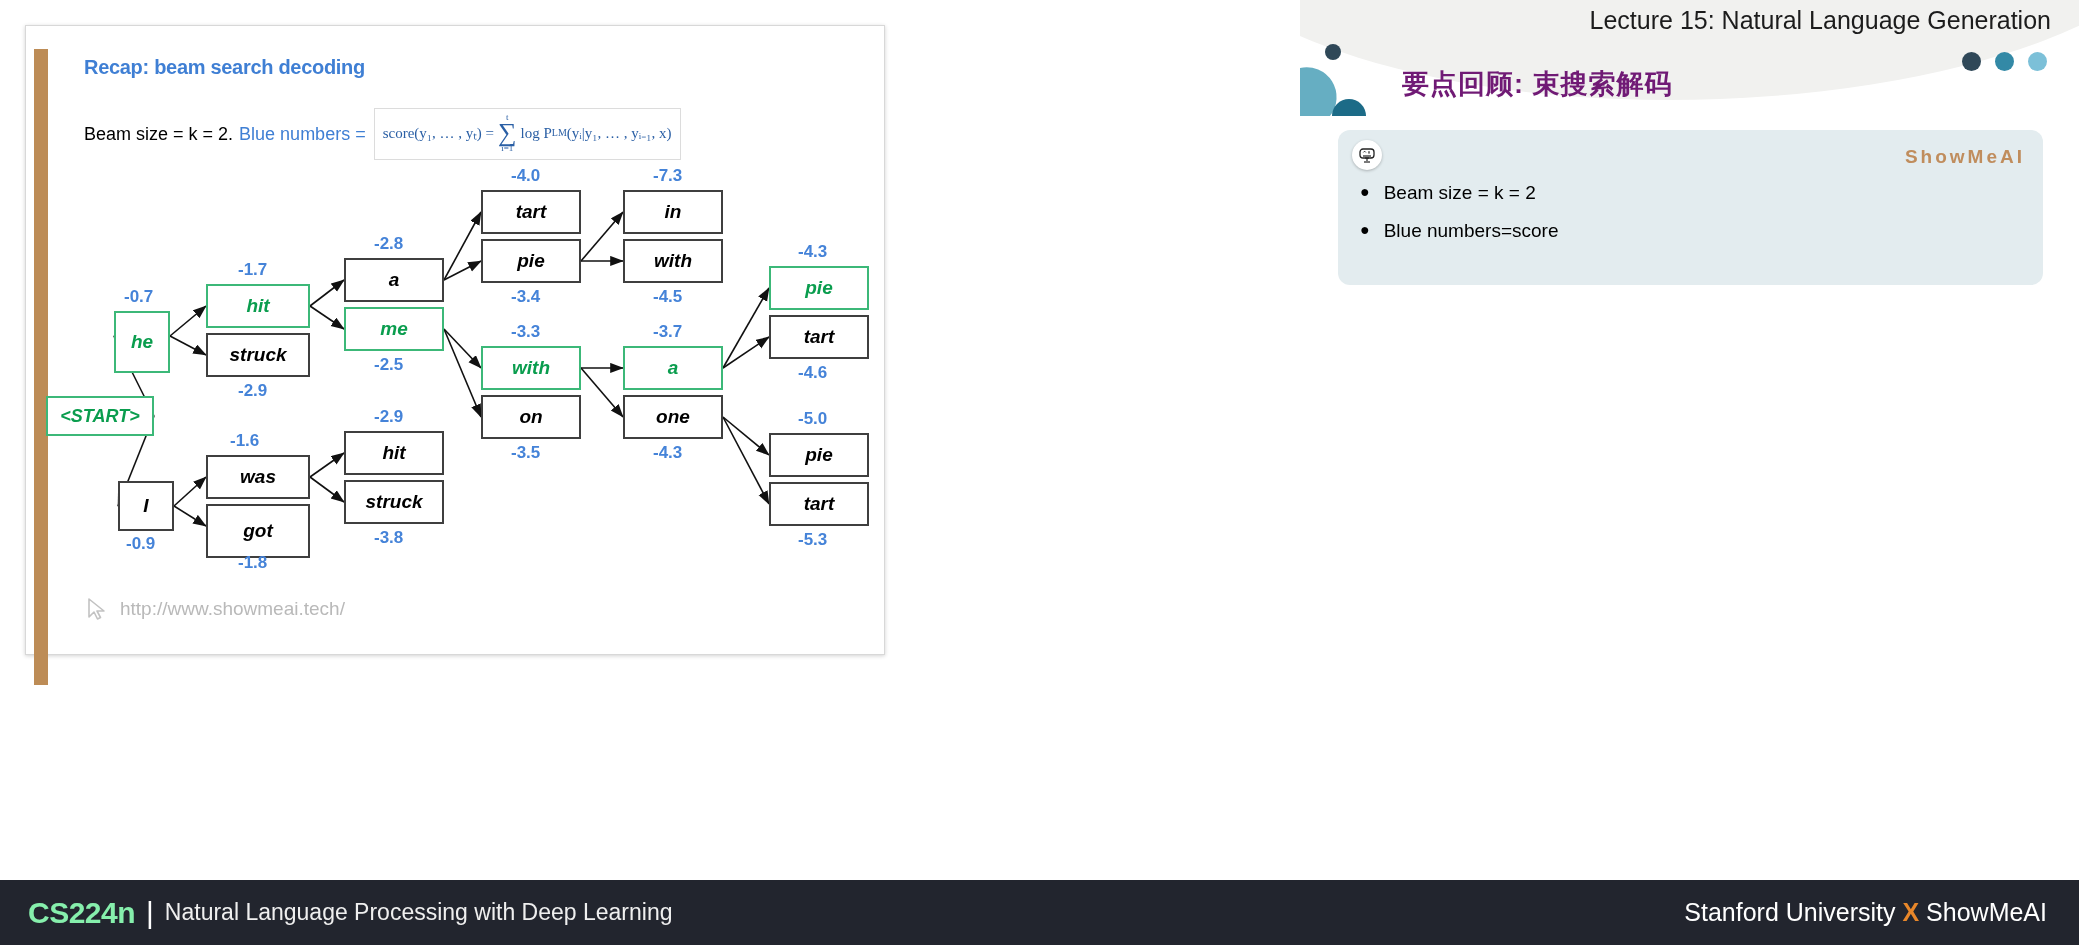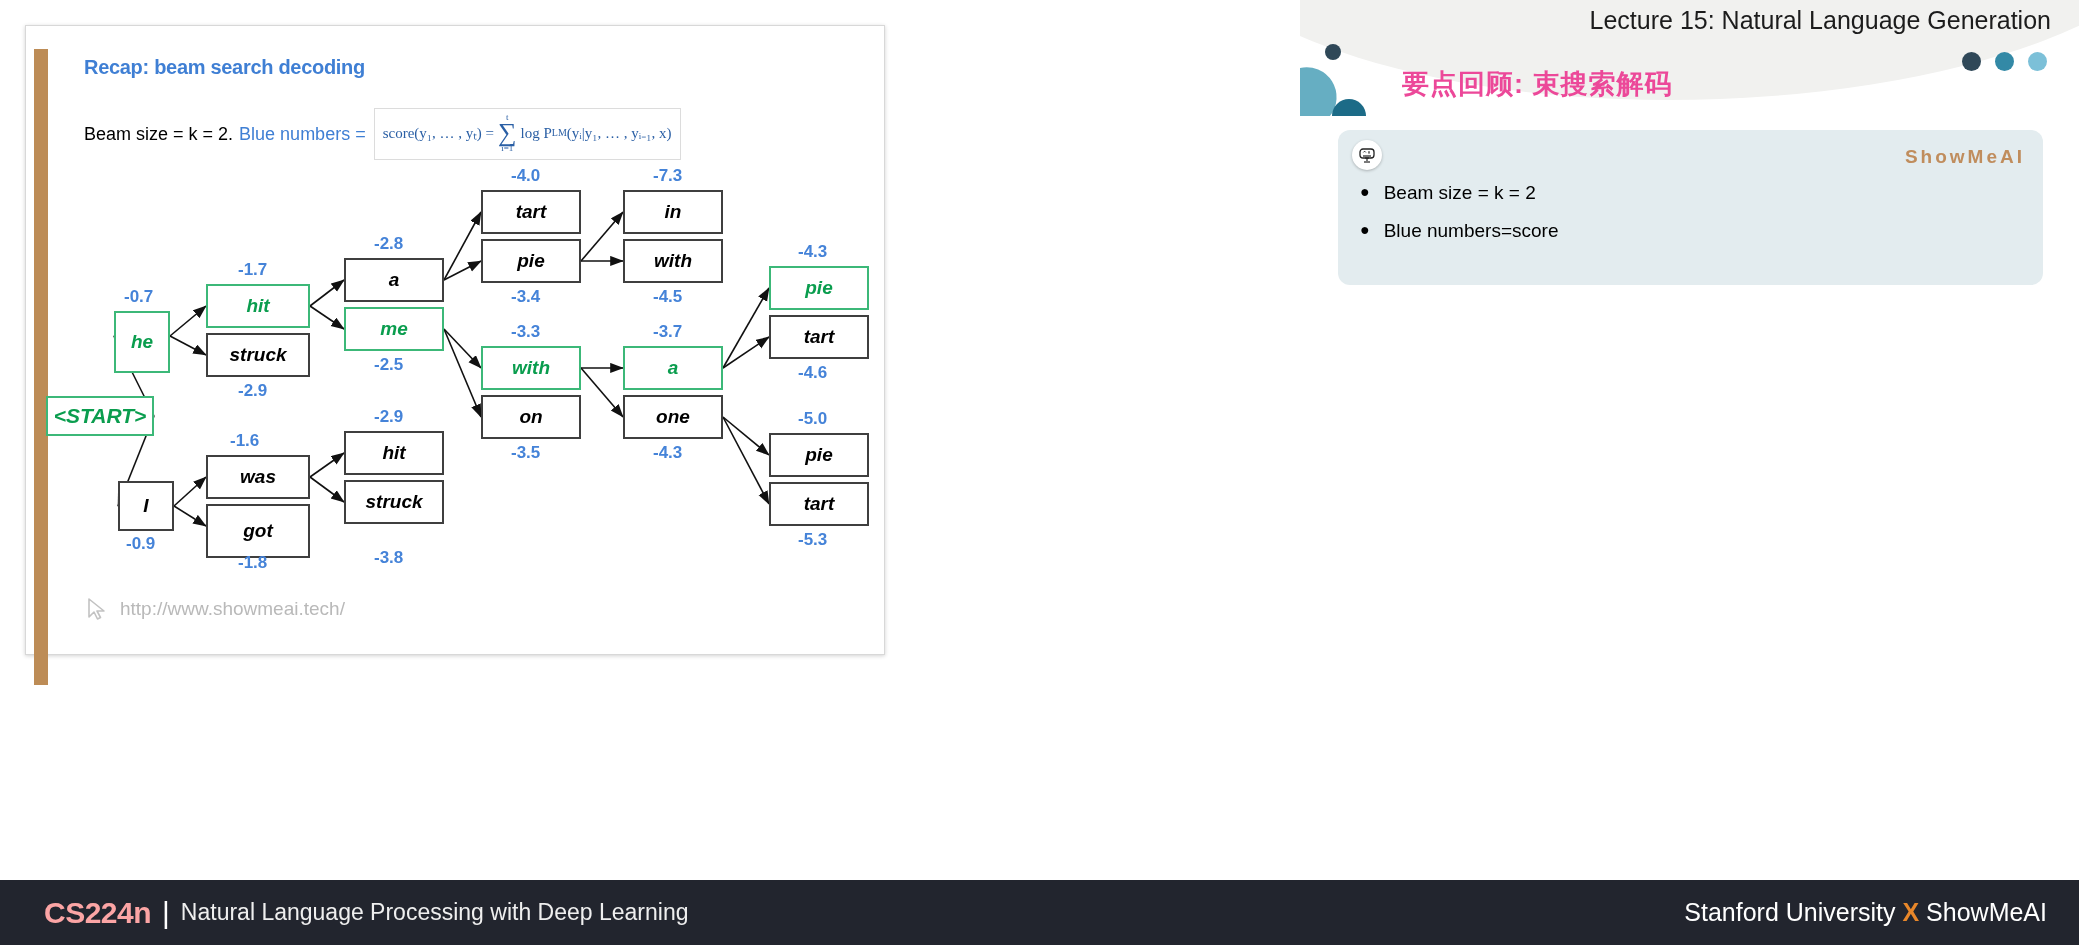--- a/index.html
+++ b/index.html
@@ -65,21 +65,21 @@
   .node {
     position: absolute;
     border: 2px solid #3f3f3f;
     background: #ffffff;
     display: flex; align-items: center; justify-content: center;
     font-style: italic; font-weight: bold;
     font-size: 19px; color: #000;
     z-index: 3;
   }
   .node.green { border-color: #3cb878; color: #0a9d4e; }
-  .node.start { font-size: 21px; }
+  .node.start { font-size: 18px; }
   .score {
     position: absolute;
     color: #4583d8;
     font-size: 17px;
     font-weight: 600;
     z-index: 3;
     white-space: nowrap;
   }
 
   
@@ -108,21 +108,21 @@
     white-space: nowrap;
   }
   .rp-deco { position: absolute; left: 0px; top: 42px; width: 120px; height: 78px; }
   .rp-dots { position: absolute; right: 32px; top: 52px; display: flex; gap: 14px; }
   .rp-dots i { display: block; width: 19px; height: 19px; border-radius: 50%; }
   .d1 { background: #2f4858; }
   .d2 { background: #3389a6; }
   .d3 { background: #7cc0d8; }
   .rp-title {
     position: absolute; left: 102px; top: 66px;
-    font-size: 27px; font-weight: bold; color: #ec4899;
+    font-size: 27px; font-weight: bold; color: #701a75;
     letter-spacing: 1px;
     white-space: nowrap;
   }
   .rp-card {
     position: absolute; left: 38px; top: 130px;
     width: 705px; height: 155px;
     background: #e3ecef;
     border-radius: 12px;
   }
   .rp-badge {
@@ -158,21 +158,21 @@
   .rp-search .ss { color: #9a9a9a; font-size: 21px; }
   .rp-search .sb { color: #000; font-weight: bold; font-size: 22px; }
 
   
   .footer {
     position: absolute; left: 0; bottom: 0;
     width: 2079px; height: 65px;
     background: #22252e;
     display: flex; align-items: center;
   }
-  .f-cs { color: #fca5a5; font-size: 30px; font-weight: bold; margin-left: 44px; letter-spacing: -0.5px; }
+  .f-cs { color: #86efac; font-size: 30px; font-weight: bold; margin-left: 28px; letter-spacing: -0.5px; }
   .f-sep { color: #ffffff; font-size: 30px; margin: 0 11px; font-weight: 300; }
   .f-sub { color: #efefef; font-size: 23px; text-align: center; }
   .f-right { margin-left: auto; margin-right: 32px; color: #ffffff; font-size: 25px; white-space: nowrap; }
   .f-x { color: #e8872a; font-weight: bold; }
 </style>
 </head>
 <body>
 
 <div id="root">
 
@@ -299,21 +299,21 @@
           </div>
           <div class="score" style="left: 98px; top: 261px;">-0.7</div>
           <div class="score" style="left: 100px; top: 508px;">-0.9</div>
           <div class="score" style="left: 212px; top: 234px;">-1.7</div>
           <div class="score" style="left: 212px; top: 355px;">-2.9</div>
           <div class="score" style="left: 204px; top: 405px;">-1.6</div>
           <div class="score" style="left: 212px; top: 527px;">-1.8</div>
           <div class="score" style="left: 348px; top: 208px;">-2.8</div>
           <div class="score" style="left: 348px; top: 329px;">-2.5</div>
           <div class="score" style="left: 348px; top: 381px;">-2.9</div>
-          <div class="score" style="left: 348px; top: 522px;">-3.8</div>
+          <div class="score" style="left: 348px; top: 502px;">-3.8</div>
           <div class="score" style="left: 485px; top: 140px;">-4.0</div>
           <div class="score" style="left: 485px; top: 261px;">-3.4</div>
           <div class="score" style="left: 485px; top: 296px;">-3.3</div>
           <div class="score" style="left: 485px; top: 417px;">-3.5</div>
           <div class="score" style="left: 627px; top: 140px;">-7.3</div>
           <div class="score" style="left: 627px; top: 261px;">-4.5</div>
           <div class="score" style="left: 627px; top: 296px;">-3.7</div>
           <div class="score" style="left: 627px; top: 417px;">-4.3</div>
           <div class="score" style="left: 772px; top: 216px;">-4.3</div>
           <div class="score" style="left: 772px; top: 337px;">-4.6</div>

